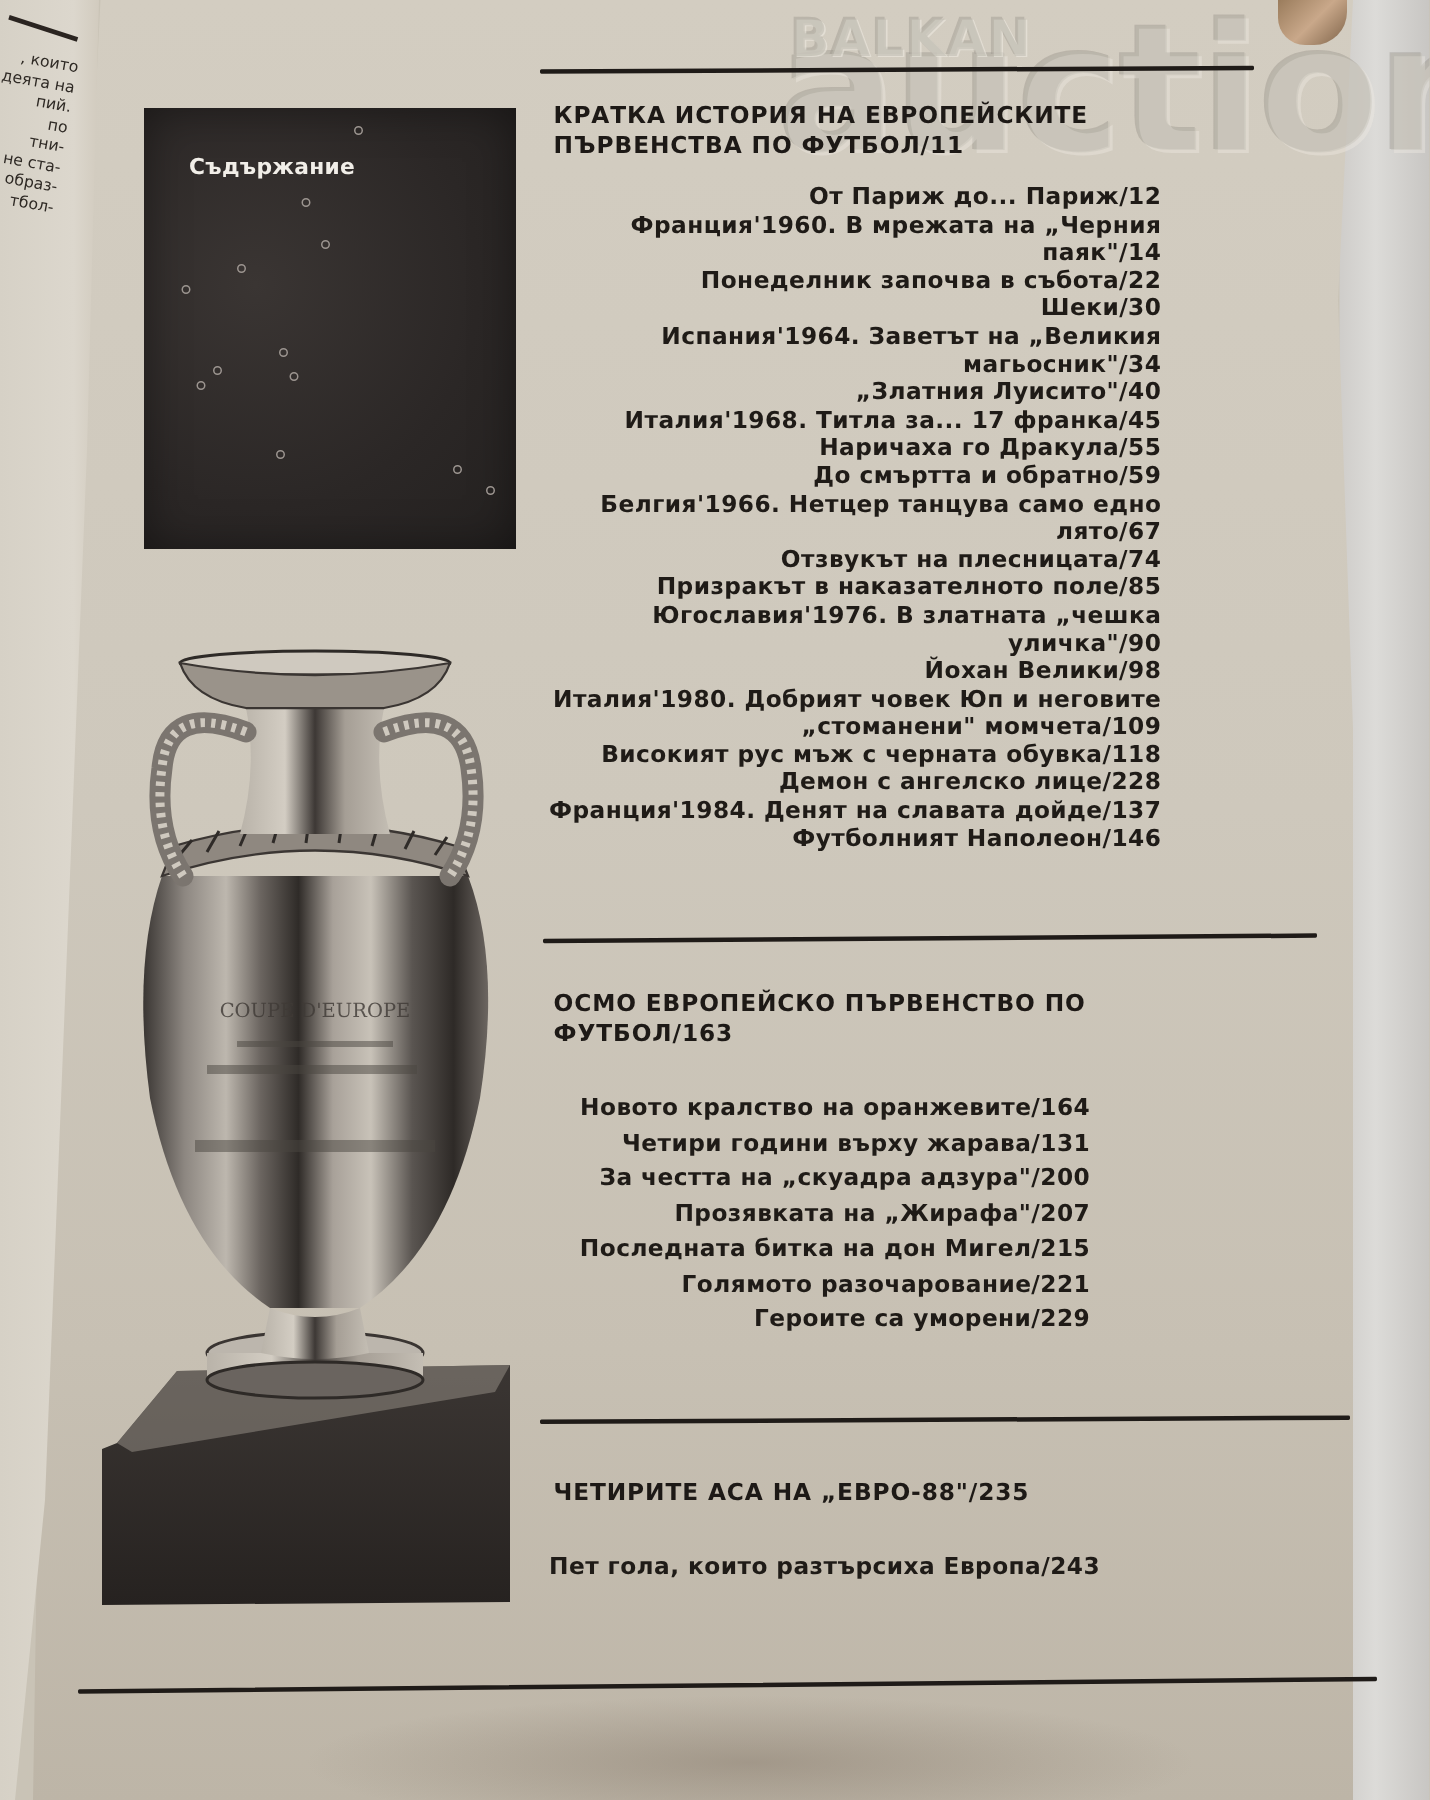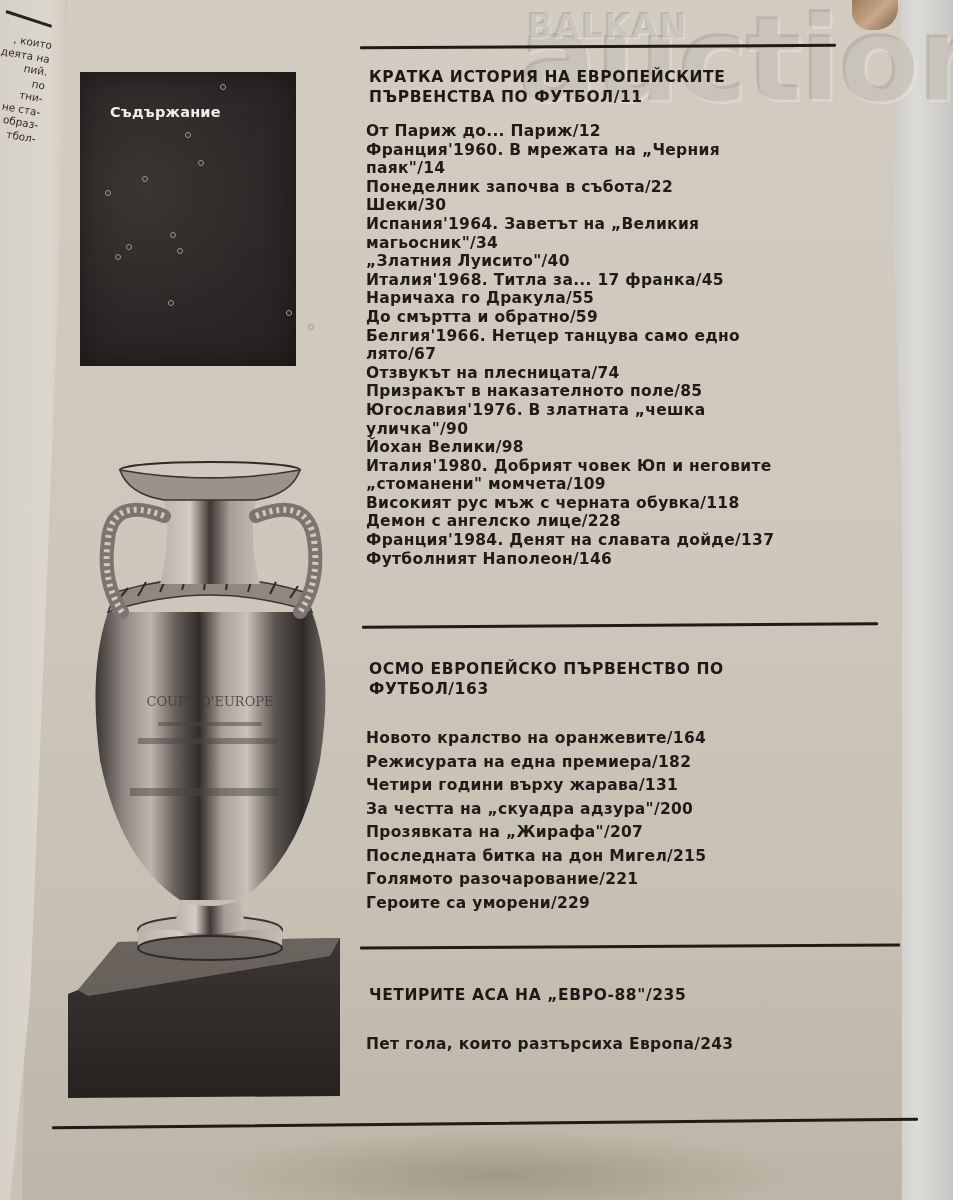--- a/index.html
+++ b/index.html
@@ -32,44 +32,44 @@
   }
   .facing-text {
     position: absolute; left: 0; top: 30px; width: 60px;
     font-size: 10.5px; line-height: 13.5px; color: #2f2a25;
     transform: rotate(10deg); transform-origin: left top;
     white-space: nowrap;
   }
   .facing-text div { text-align: right; padding-right: 6px; }
 
   .cover-block {
-    position: absolute; left: 80px; top: 72px; width: 216px; height: 294px;
+    position: absolute; left: 96px; top: 72px; width: 248px; height: 294px;
     background: radial-gradient(circle at 30% 40%, #3a3533 0%, #2b2726 60%, #242120 100%);
     box-shadow: inset 0 0 30px rgba(0,0,0,0.4);
   }
   .cover-block .speck {
     position: absolute; width: 4px; height: 4px; border-radius: 50%;
     border: 1px solid #9c9590;
   }
   .cover-title {
     position: absolute; left: 30px; top: 32px;
     color: #f1eee8; font-weight: bold; font-size: 14.5px; letter-spacing: 0.2px;
   }
 
-  .trophy-wrap { position: absolute; left: 68px; top: 460px; width: 272px; height: 640px; }
+  .trophy-wrap { position: absolute; left: 68px; top: 432px; width: 272px; height: 640px; }
 
   .rule { position: absolute; height: 3px; background: #1f1b18; border-radius: 1px; }
 
   .toc { position: absolute; left: 366px; color: #1d1916; }
   .section-title {
     font-weight: bold; font-size: 15.5px; line-height: 20px; letter-spacing: 0.6px;
     text-transform: none; margin: 3px;
   }
   .entries { margin-top: 14px; }
-  .entry { font-size: 15.5px; line-height: 18.6px; font-weight: bold; letter-spacing: 0.3px; color: #1f1b17; }
+  .entry { font-size: 15.5px; line-height: 18.6px; font-weight: bold; letter-spacing: 0.3px; color: #1f1b17; text-align: right; }
   .wm-top {
     position: absolute; left: 527px; top: 6px;
     font-family: "DejaVu Sans", sans-serif; font-weight: bold; font-size: 34px;
     color: rgba(190,185,175,0.55); letter-spacing: 1px;
     text-shadow: 1px 1px 0 rgba(240,236,228,0.55), -1px -1px 0 rgba(150,145,135,0.4);
   }
   .wm-big {
     position: absolute; left: 518px; top: 0px;
     font-family: "DejaVu Sans", sans-serif; font-weight: bold; font-size: 118px;
     line-height: 118px; color: rgba(190,185,175,0.35); letter-spacing: -2px;
@@ -220,21 +220,20 @@
   </div>
 </div>
 
 <div class="toc" style="top:656px">
   <div class="section-title">
     <div>ОСМО ЕВРОПЕЙСКО ПЪРВЕНСТВО ПО</div>
     <div>ФУТБОЛ/163</div>
   </div>
   <div class="entries" style="margin-top:28px">
     <div class="entry" style="line-height:23.5px">Новото кралство на оранжевите/164</div>
-    <div class="entry" style="line-height:23.5px">Режисурата на една премиера/182</div>
     <div class="entry" style="line-height:23.5px">Четири години върху жарава/131</div>
     <div class="entry" style="line-height:23.5px">За честта на „скуадра адзура"/200</div>
     <div class="entry" style="line-height:23.5px">Прозявката на „Жирафа"/207</div>
     <div class="entry" style="line-height:23.5px">Последната битка на дон Мигел/215</div>
     <div class="entry" style="line-height:23.5px">Голямото разочарование/221</div>
     <div class="entry" style="line-height:23.5px">Героите са уморени/229</div>
   </div>
 </div>
 
 <div class="toc" style="top:982px">

